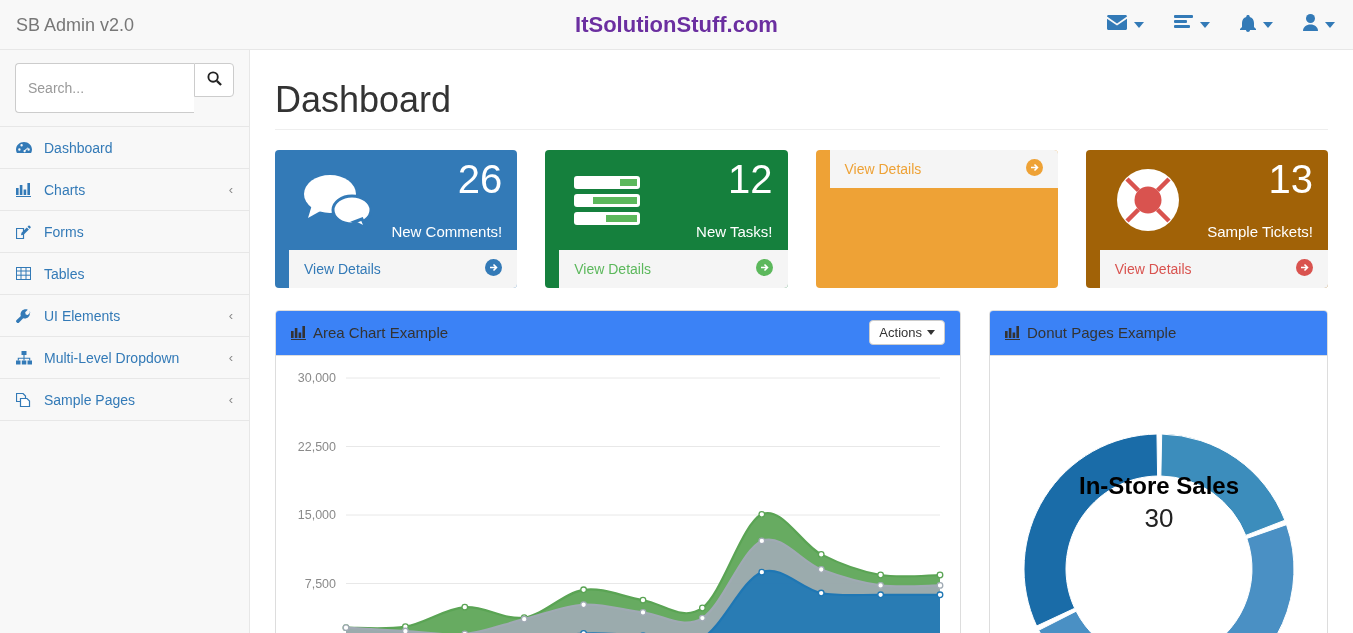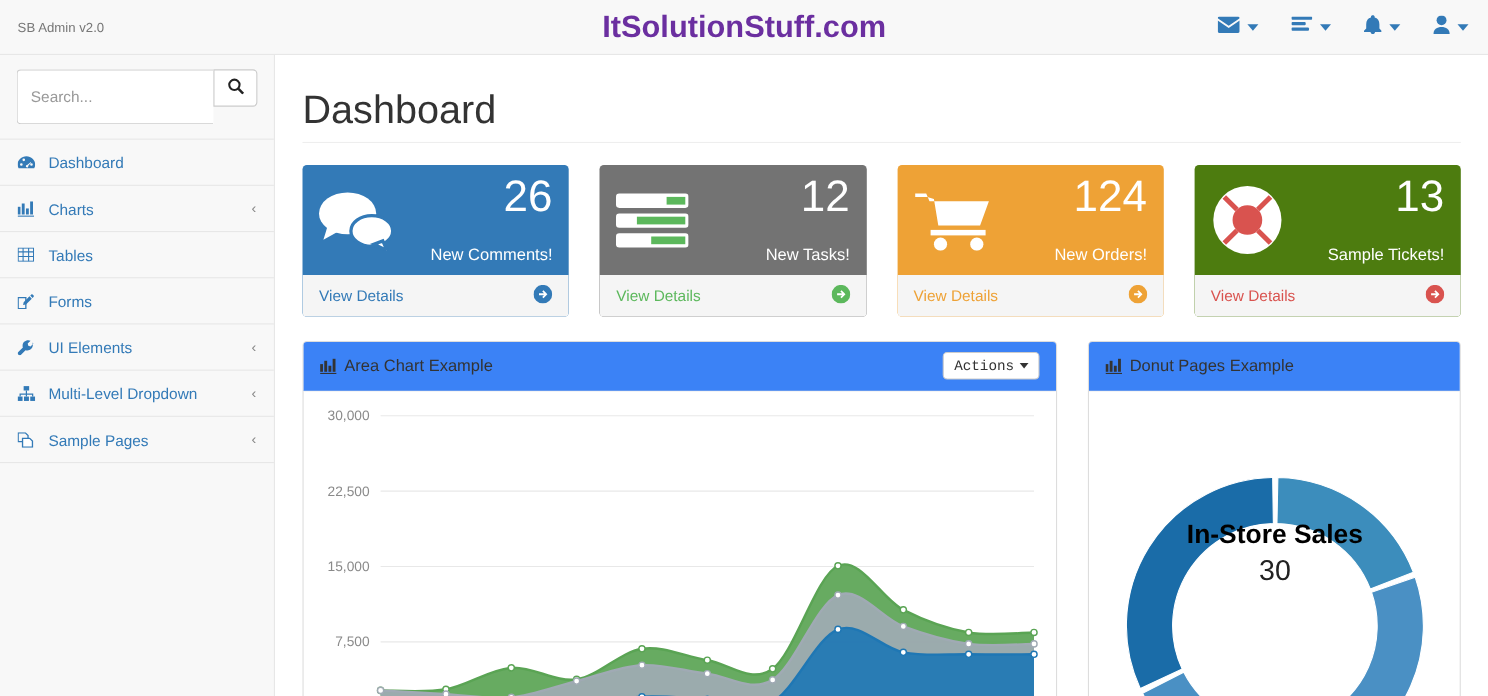--- a/index.html
+++ b/index.html
@@ -16,30 +16,30 @@
     position: relative;
     height: 50px;
     background: #f8f8f8;
     border-bottom: 1px solid #e7e7e7;
     display: flex;
     align-items: center;
   }
   .brand {
     width: 250px;
     padding-left: 16px;
-    font-size: 12px;
+    font-size: 18px;
     color: #777;
     font-weight: 400;
     line-height: 50px;
   }
   .center-title {
     position: absolute;
     left: 0; right: 0;
     text-align: center;
-    font-size: 28px;
+    font-size: 22px;
     font-weight: bold;
     color: #6b2fa0;
     pointer-events: none;
   }
   .nav-right {
     margin-left: auto;
     display: flex;
     align-items: center;
     padding-right: 18px;
     gap: 30px;
@@ -136,20 +136,21 @@
     font-weight: 400;
     color: #333;
     line-height: 1.1;
   }
   .stat-row { display: flex; gap: 28px; }
   .stat-panel {
     flex: 1;
     border-radius: 4px;
     overflow: hidden;
     color: #fff;
+    padding-left: 14px;
   }
   .stat-body {
     display: flex;
     align-items: center;
     padding: 15px;
     height: 100px;
   }
   .stat-icon { flex: 0 0 70px; display: flex; align-items: center; }
   .stat-nums { flex: 1; text-align: right; }
   .stat-huge { font-size: 40px; line-height: 1.0; font-weight: 400; }
@@ -185,21 +186,21 @@
   .btn-actions {
     margin-left: auto;
     border: 1px solid #ccc;
     background: #fff;
     border-radius: 4px;
     padding: 4px 9px;
     font-size: 13px;
     color: #333;
     cursor: pointer;
     display: flex; align-items: center; gap: 5px;
-    font-family: Liberation Mono, monospace;
+    font-family: Liberation Sans, sans-serif;
   }
   .btn-actions .cr {
     width: 0; height: 0;
     border-left: 4px solid transparent;
     border-right: 4px solid transparent;
     border-top: 5px solid #333;
   }
   .panel-area { flex: 0 0 685px; }
   .panel-donut { flex: 1; }
   .panel-body { padding: 10px 12px 0 12px; overflow: hidden; }
@@ -294,41 +295,41 @@
               <rect x="0" y="13" width="15" height="1.2" fill="#337ab7"></rect>
             </svg>
           </span>
           <span>Charts</span>
           <span class="arrow">‹</span>
         </a>
       </li>
       <li>
         <a class="nav-link">
           <span class="ico">
+            <svg width="15" height="14" viewBox="0 0 15 14">
+              <path d="M0.5 3.5h7v10h-7z" fill="none" stroke="#337ab7" stroke-width="1.2"></path>
+              <path fill="#337ab7" d="M13.6.7l1 1c.3.3.3.8 0 1.1l-1 1-2.1-2.1 1-1c.3-.3.8-.3 1.1 0zM10.8 2.4l2.1 2.1-5.3 5.3-2.6.5.5-2.6 5.3-5.3z"></path>
+            </svg>
+          </span>
+          <span>Forms</span>
+          <span class="arrow"></span>
+        </a>
+      </li>
+      <li>
+        <a class="nav-link">
+          <span class="ico">
             <svg width="15" height="13" viewBox="0 0 15 13">
               <rect x="0.5" y="0.5" width="14" height="12" fill="none" stroke="#337ab7"></rect>
               <line x1="0.5" y1="4" x2="14.5" y2="4" stroke="#337ab7"></line>
               <line x1="0.5" y1="8.2" x2="14.5" y2="8.2" stroke="#337ab7"></line>
               <line x1="5" y1="0.5" x2="5" y2="12.5" stroke="#337ab7"></line>
               <line x1="10" y1="0.5" x2="10" y2="12.5" stroke="#337ab7"></line>
             </svg>
           </span>
           <span>Tables</span>
-          <span class="arrow"></span>
-        </a>
-      </li>
-      <li>
-        <a class="nav-link">
-          <span class="ico">
-            <svg width="15" height="14" viewBox="0 0 15 14">
-              <path d="M0.5 3.5h7v10h-7z" fill="none" stroke="#337ab7" stroke-width="1.2"></path>
-              <path fill="#337ab7" d="M13.6.7l1 1c.3.3.3.8 0 1.1l-1 1-2.1-2.1 1-1c.3-.3.8-.3 1.1 0zM10.8 2.4l2.1 2.1-5.3 5.3-2.6.5.5-2.6 5.3-5.3z"></path>
-            </svg>
-          </span>
-          <span>Forms</span>
           <span class="arrow"></span>
         </a>
       </li>
       <li>
         <a class="nav-link">
           <span class="ico">
             <svg width="15" height="14" viewBox="0 0 15 14">
                 <path fill="#337ab7" d="M14.4 3.3l-2.6 2.6-2.1-.5-.5-2.1L11.8.7C9.9-.2 7.5.2 6 1.7c-1.4 1.4-1.8 3.4-1.2 5.2L.4 11.2c-.5.5-.5 1.4 0 1.9l.6.6c.5.5 1.4.5 1.9 0l4.3-4.4c1.8.6 3.8.2 5.2-1.2 1.5-1.5 1.9-3.9 1-5.8z"></path>
               </svg>
           </span>
@@ -392,21 +393,21 @@
           <span class="txt">View Details</span>
           <span>
             <svg width="17" height="17" viewBox="0 0 17 17">
                 <circle cx="8.5" cy="8.5" r="8.5" fill="#337ab7"></circle>
                 <path d="M5 8.5h6M8.5 5.5l3 3-3 3" stroke="#fff" stroke-width="1.6" fill="none"></path>
               </svg>
           </span>
         </div>
       </div>
 
-      <div class="stat-panel" style="background:#737373">
+      <div class="stat-panel" style="background:#15803d">
         <div class="stat-body">
           <div class="stat-icon">
             <svg width="66" height="52" viewBox="0 0 66 52">
               <rect x="0" y="2" width="66" height="13" rx="3" fill="#fff"></rect>
               <rect x="46" y="5" width="17" height="7" fill="#5cb85c"></rect>
               <rect x="0" y="20" width="66" height="13" rx="3" fill="#fff"></rect>
               <rect x="19" y="23" width="44" height="7" fill="#5cb85c"></rect>
               <rect x="0" y="38" width="66" height="13" rx="3" fill="#fff"></rect>
               <rect x="32" y="41" width="31" height="7" fill="#5cb85c"></rect>
             </svg>
@@ -421,46 +422,32 @@
           <span>
             <svg width="17" height="17" viewBox="0 0 17 17">
                 <circle cx="8.5" cy="8.5" r="8.5" fill="#5cb85c"></circle>
                 <path d="M5 8.5h6M8.5 5.5l3 3-3 3" stroke="#fff" stroke-width="1.6" fill="none"></path>
               </svg>
           </span>
         </div>
       </div>
 
       <div class="stat-panel" style="background:#eea236">
-        <div class="stat-body">
-          <div class="stat-icon">
-            <svg width="70" height="56" viewBox="0 0 70 56">
-              <path fill="#fff" d="M1 4h10l3 7h54l-8 22H22L18 9 12 7H1z"></path>
-              <rect x="15" y="37" width="50" height="5" fill="#fff"></rect>
-              <circle cx="24" cy="50" r="6" fill="#fff"></circle>
-              <circle cx="57" cy="50" r="6" fill="#fff"></circle>
-            </svg>
-          </div>
-          <div class="stat-nums">
-            <div class="stat-huge">124</div>
-            <div class="stat-label">New Orders!</div>
-          </div>
-        </div>
         <div class="stat-footer" style="color:#eea236">
           <span class="txt">View Details</span>
           <span>
             <svg width="17" height="17" viewBox="0 0 17 17">
                 <circle cx="8.5" cy="8.5" r="8.5" fill="#eea236"></circle>
                 <path d="M5 8.5h6M8.5 5.5l3 3-3 3" stroke="#fff" stroke-width="1.6" fill="none"></path>
               </svg>
           </span>
         </div>
       </div>
 
-      <div class="stat-panel" style="background:#4d7c0f">
+      <div class="stat-panel" style="background:#a16207">
         <div class="stat-body">
           <div class="stat-icon">
             <svg width="66" height="66" viewBox="0 0 66 66">
               <circle cx="33" cy="33" r="31" fill="#fff"></circle>
               <circle cx="33" cy="33" r="13.5" fill="#d9534f"></circle>
               <path stroke="#d9534f" stroke-width="4.5" d="M12 12l11.5 11.5M54 12L42.5 23.5M12 54l11.5-11.5M54 54L42.5 42.5"></path>
             </svg>
           </div>
           <div class="stat-nums">
             <div class="stat-huge">13</div>

